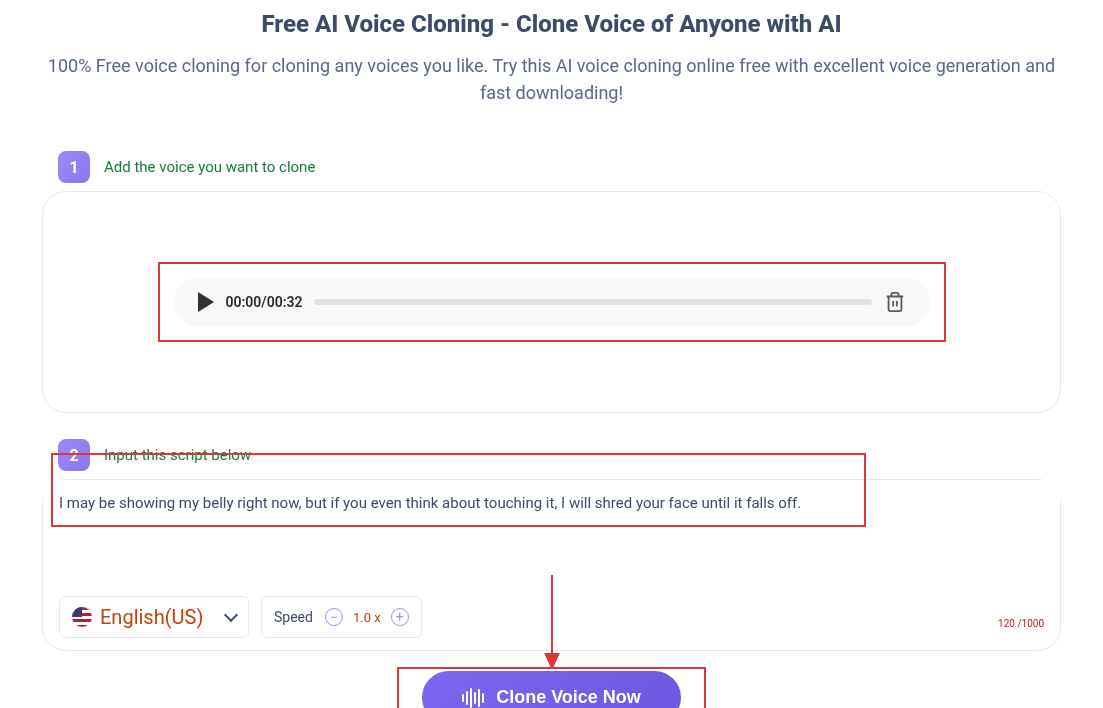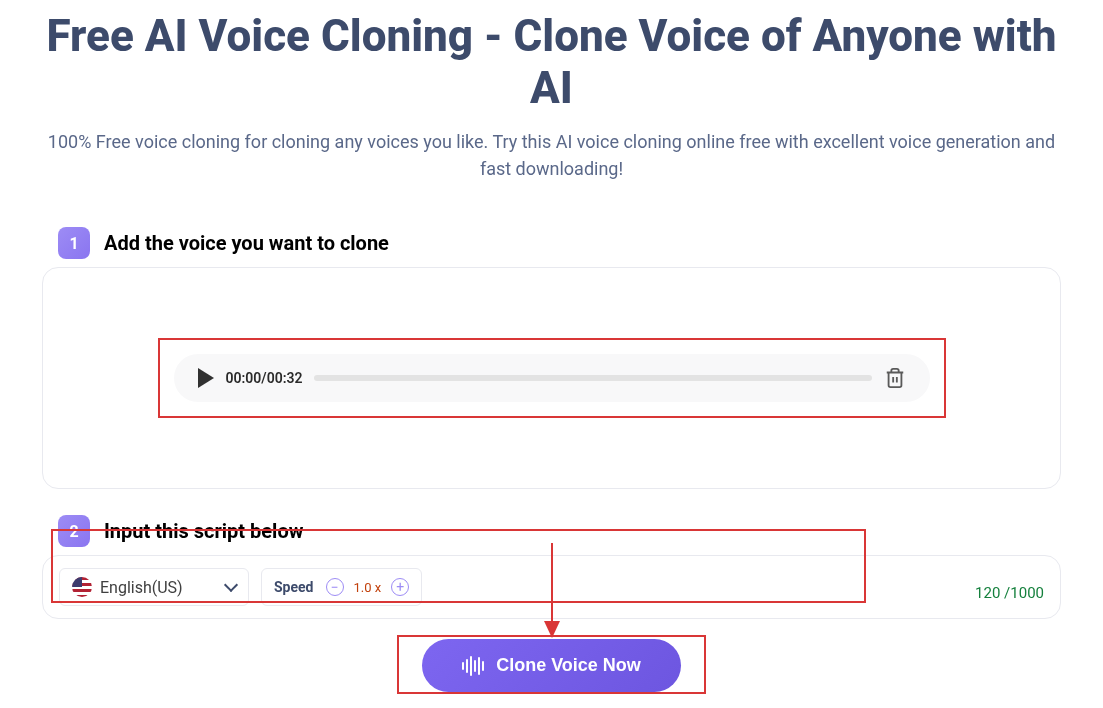--- a/index.html
+++ b/index.html
@@ -10,21 +10,21 @@
     body {
       font-family: -apple-system, BlinkMacSystemFont, 'Segoe UI', Roboto, sans-serif;
       background: #fff;
       color: #3d4b6b;
       width: 1103px;
     }
     .container {
       padding: 10px 40px 20px;
     }
     .page-title {
-      font-size: 44px;
+      font-size: 24px;
       font-weight: 800;
       color: #3d4b6b;
       text-align: center;
       margin-bottom: 14px;
     }
     .page-subtitle {
       font-size: 18px;
       color: #5a6889;
       text-align: center;
       line-height: 1.5;
@@ -46,27 +46,26 @@
       background: linear-gradient(135deg, #9d8cf5, #8a75f0);
       border-radius: 8px;
       display: flex;
       align-items: center;
       justify-content: center;
       color: #fff;
       font-weight: 700;
       font-size: 16px;
     }
     .step-label {
-      font-size: 20px;
-      color: #000000;
-      font-weight: bold;
+      font-size: 15px;
+      color: #15803d;
     }
     .card {
       border: 1px solid #e8e9ef;
-      border-radius: 16px;
+      border-radius: 24px;
       margin-bottom: 20px;
       margin-left: 0;
       align-items: flex-end;
     }
     .card-1 {
       padding: 70px 16px;
       display: flex;
       justify-content: center;
     }
     .audio-player-box {
@@ -171,43 +170,42 @@
     .flag::before {
       content: '';
       position: absolute;
       left: 0;
       top: 0;
       width: 10px;
       height: 10px;
       background: #3c3b6e;
     }
     .lang-text {
-      font-size: 16px;
-      color: #404040;
+      font-size: 20px;
+      color: #c2410c;
     }
     .chevron {
       width: 10px;
       height: 10px;
       border-right: 2px solid #3d4b6b;
       border-bottom: 2px solid #3d4b6b;
       transform: rotate(45deg);
       margin-top: -4px;
     }
     .speed-selector {
       display: flex;
       align-items: center;
       gap: 12px;
       border: 1px solid #e8e9ef;
       border-radius: 6px;
       padding: 8px 12px;
     }
     .speed-label {
       font-size: 14px;
       color: #3d4b6b;
-      font-weight: bold;
     }
     .speed-controls {
       display: flex;
       align-items: center;
       gap: 10px;
     }
     .speed-btn {
       width: 18px;
       height: 18px;
       border-radius: 50%;
@@ -218,22 +216,22 @@
       cursor: pointer;
       color: #9d8cf5;
       font-size: 14px;
       line-height: 1;
     }
     .speed-value {
       font-size: 13px;
       color: #c2410c;
     }
     .char-counter {
-      font-size: 15px;
-      color: #15803d;
+      font-size: 10px;
+      color: #b91c1c;
       margin-top: 12px;
     }
     .cta-container {
       position: relative;
       display: flex;
       justify-content: center;
     }
     .cta-highlight {
       position: absolute;
       border: 2px solid #d93636;
@@ -304,20 +302,21 @@
       </div>
     </div>
 
     <div style="position:relative;">
       <div class="step-header" style="margin-top:26px;">
         <div class="step-badge">2</div>
         <div class="step-label">Input this script below</div>
       </div>
       <div class="card card-2">
         <div class="step2-highlight"></div>
+        <textarea class="script-textarea" style="">I may be showing my belly right now, but if you even think about touching it, I will shred your face until it falls off.</textarea>
         <div class="card-2-footer">
           <div class="footer-left">
             <div class="lang-selector">
               <div class="lang-left">
                 <div class="flag"></div>
                 <span class="lang-text">English(US)</span>
               </div>
               <div class="chevron"></div>
             </div>
             <div class="speed-selector">

